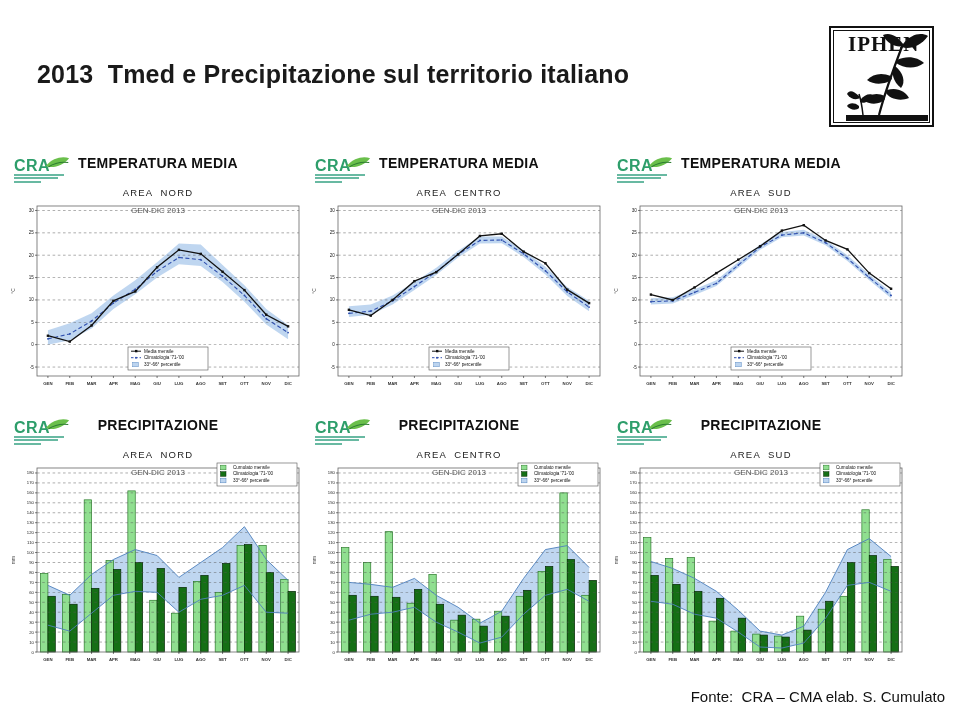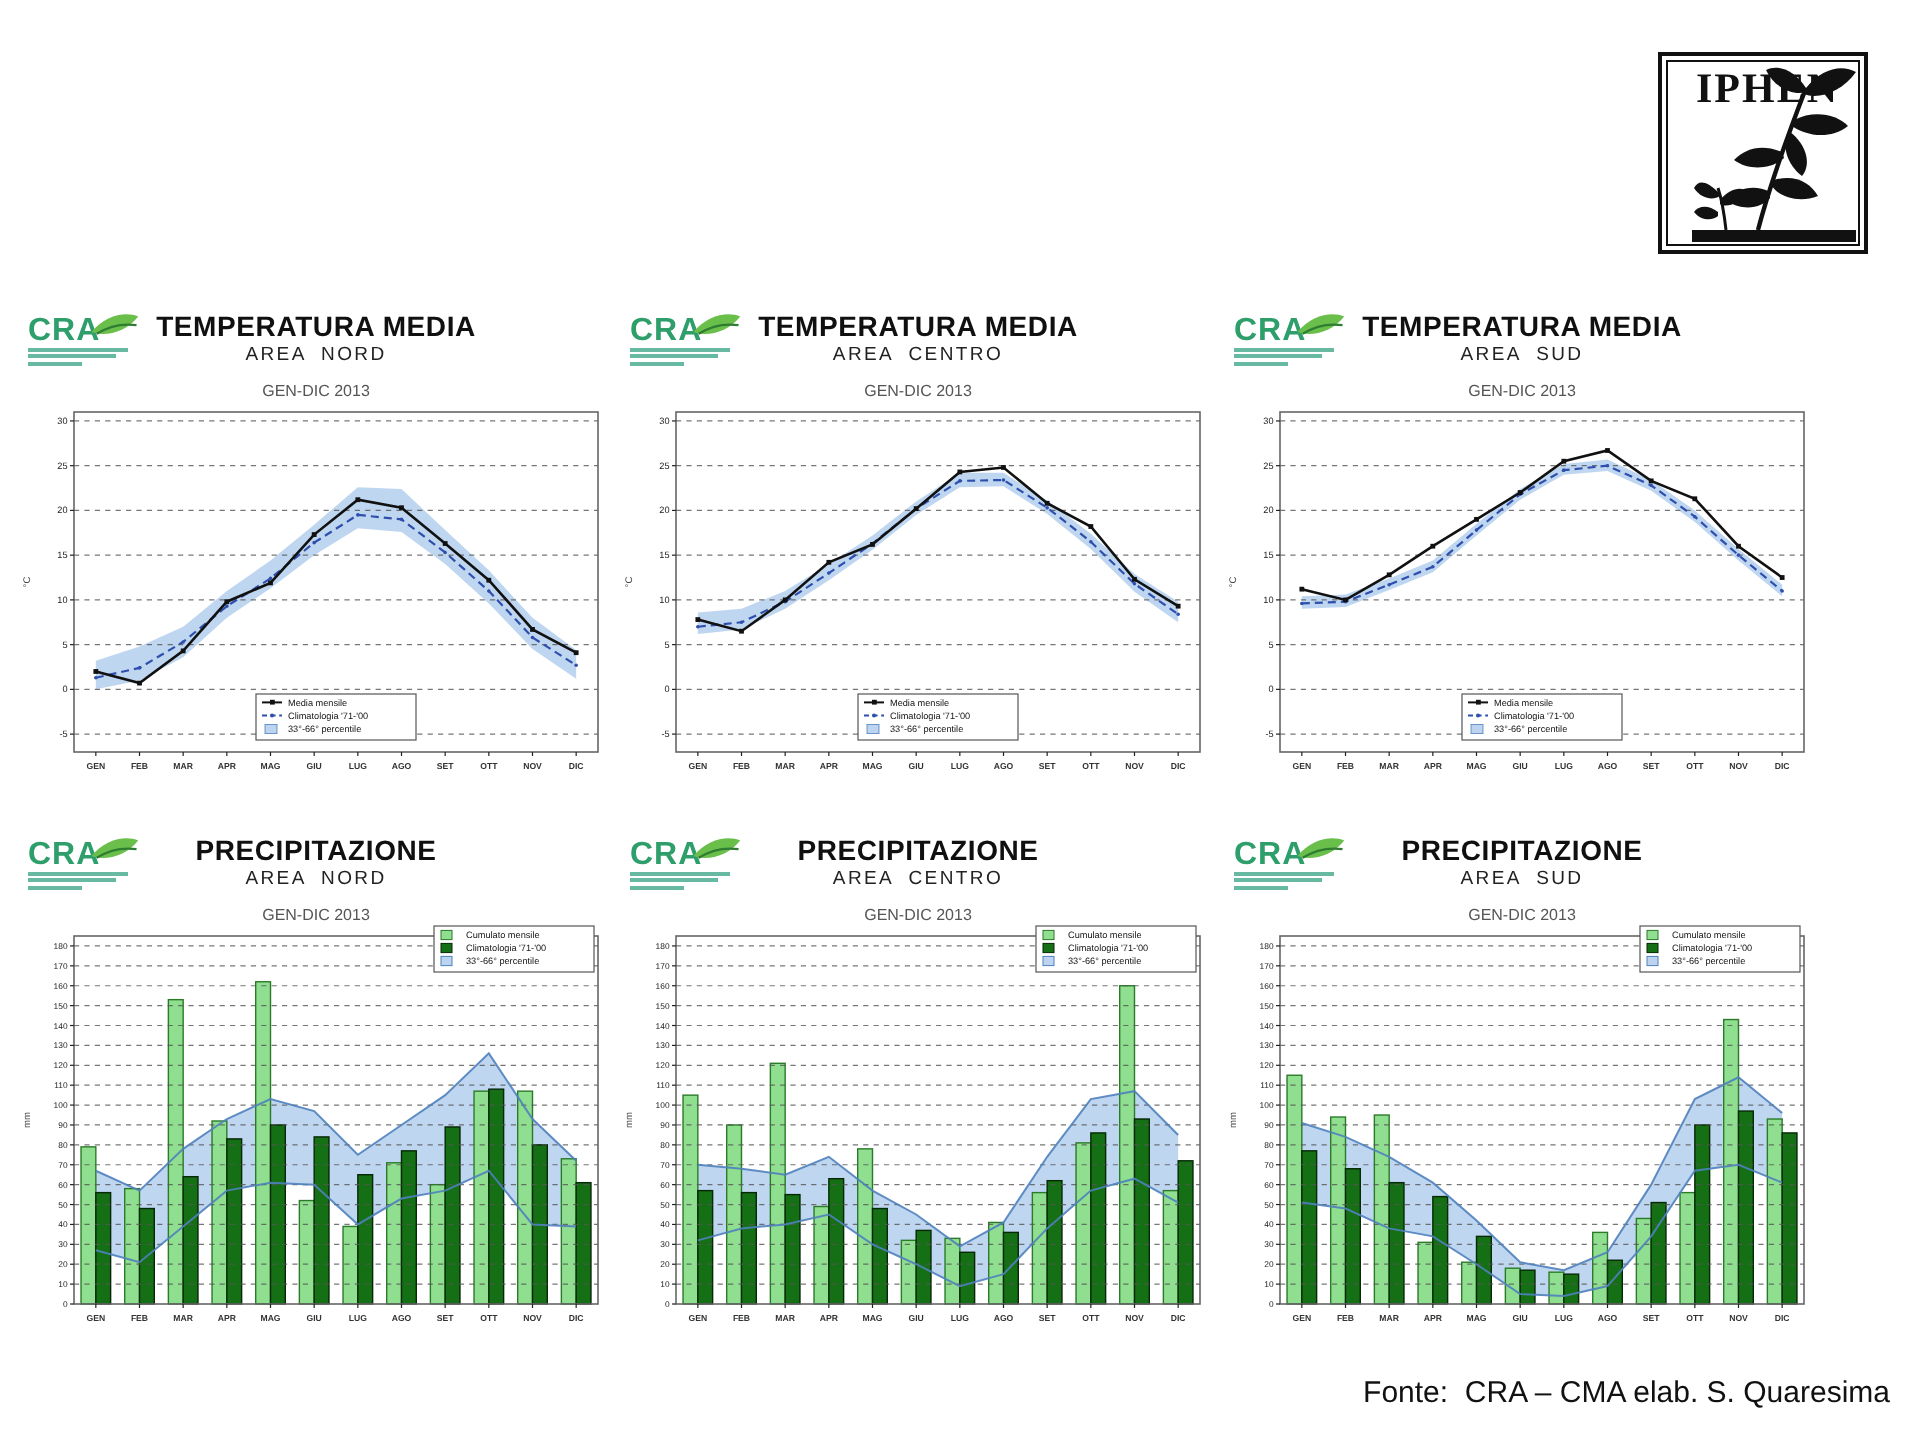--- a/index.html
+++ b/index.html
@@ -20,37 +20,38 @@
                 font-weight:bold; font-size:21px; letter-spacing:1px; color:#111; }
   .iphen-plant { position:absolute; right:0; bottom:0; }
 
   
   .fonte { position:absolute; right:15px; top:688px; font-size:15px; color:#111; white-space:pre; }
 
   
   .chart-panel { position:absolute; width:296px; }
   .chart-header { position:relative; height:48px; text-align:center; }
   .chart-title  { font-size:14px; font-weight:bold; color:#101010; padding-top:5px; letter-spacing:.3px; }
-  .chart-area   { font-size:9.5px; color:#222; letter-spacing:1.2px; white-space:pre; margin-top:1px; }
+  .chart-area   { font-size:9.5px; color:#222; letter-spacing:1.2px; white-space:pre; margin-top:16px; }
   .chart-period { font-size:8px; color:#555; margin-top:8px; }
   .chart-svg { display:block; }
 
   
   .cra-logo { position:absolute; left:4px; top:7px; width:64px; text-align:left; }
   .cra-row { position:relative; height:15px; }
   .cra-text { color:#2e9e6b; font-weight:bold; font-size:16px; line-height:14px; letter-spacing:.5px; }
   .cra-leaf { position:absolute; left:30px; top:-2px; }
   .cra-sub { height:2px; background:#35a183; opacity:.75; margin-top:1.5px; }
   .cra-sub.l1 { width:50px; } .cra-sub.l2 { width:44px; } .cra-sub.l3 { width:27px; }
 </style>
 </head>
 <body>
 
 <div class="slide">
 
+  <div class="slide-title">2013  Tmed e Precipitazione sul territorio italiano</div>
 
   <div class="iphen-logo">
     <div class="iphen-inner">
       <div class="iphen-side">FENOLOGIA VEGETALE</div>
       <div class="iphen-word">IPHEN</div>
       <svg class="iphen-plant" width="84" height="92" viewBox="0 0 84 92" fill="#111">
         <rect x="1" y="85" width="82" height="6"></rect>
         <path d="M34 85 C40 62 48 40 58 14" stroke="#111" stroke-width="2.2" fill="none"></path>
         <path d="M58 14 C66 4 76 2 83 6 C76 16 64 20 57 17 Z"></path>
         <path d="M58 14 C52 5 44 2 38 5 C42 14 52 18 58 16 Z"></path>
@@ -852,14 +853,14 @@
           <rect x="210.5" y="5.200000000000001" width="5.5" height="4.6" fill="#90df90" stroke="#2a7a2a" stroke-width="0.5"></rect>
           <rect x="210.5" y="11.700000000000001" width="5.5" height="4.6" fill="#156f15" stroke="#062806" stroke-width="0.5"></rect>
           <rect x="210.5" y="18.2" width="5.5" height="4.6" fill="#bcd4ef" stroke="#4f81bd" stroke-width="0.5"></rect>
           <text x="223" y="8.8" font-size="4.6" fill="#111" text-anchor="start">Cumulato mensile</text>
           <text x="223" y="15.3" font-size="4.6" fill="#111" text-anchor="start">Climatologia '71-'00</text>
           <text x="223" y="21.8" font-size="4.6" fill="#111" text-anchor="start">33°-66° percentile</text>
         </g>
       </svg>
   </div>
 
-  <div class="fonte">Fonte:  CRA – CMA elab. S. Quaresima</div>
+  <div class="fonte">Fonte:  CRA – CMA elab. S. Cumulato</div>
 </div>
 
 </body></html>

